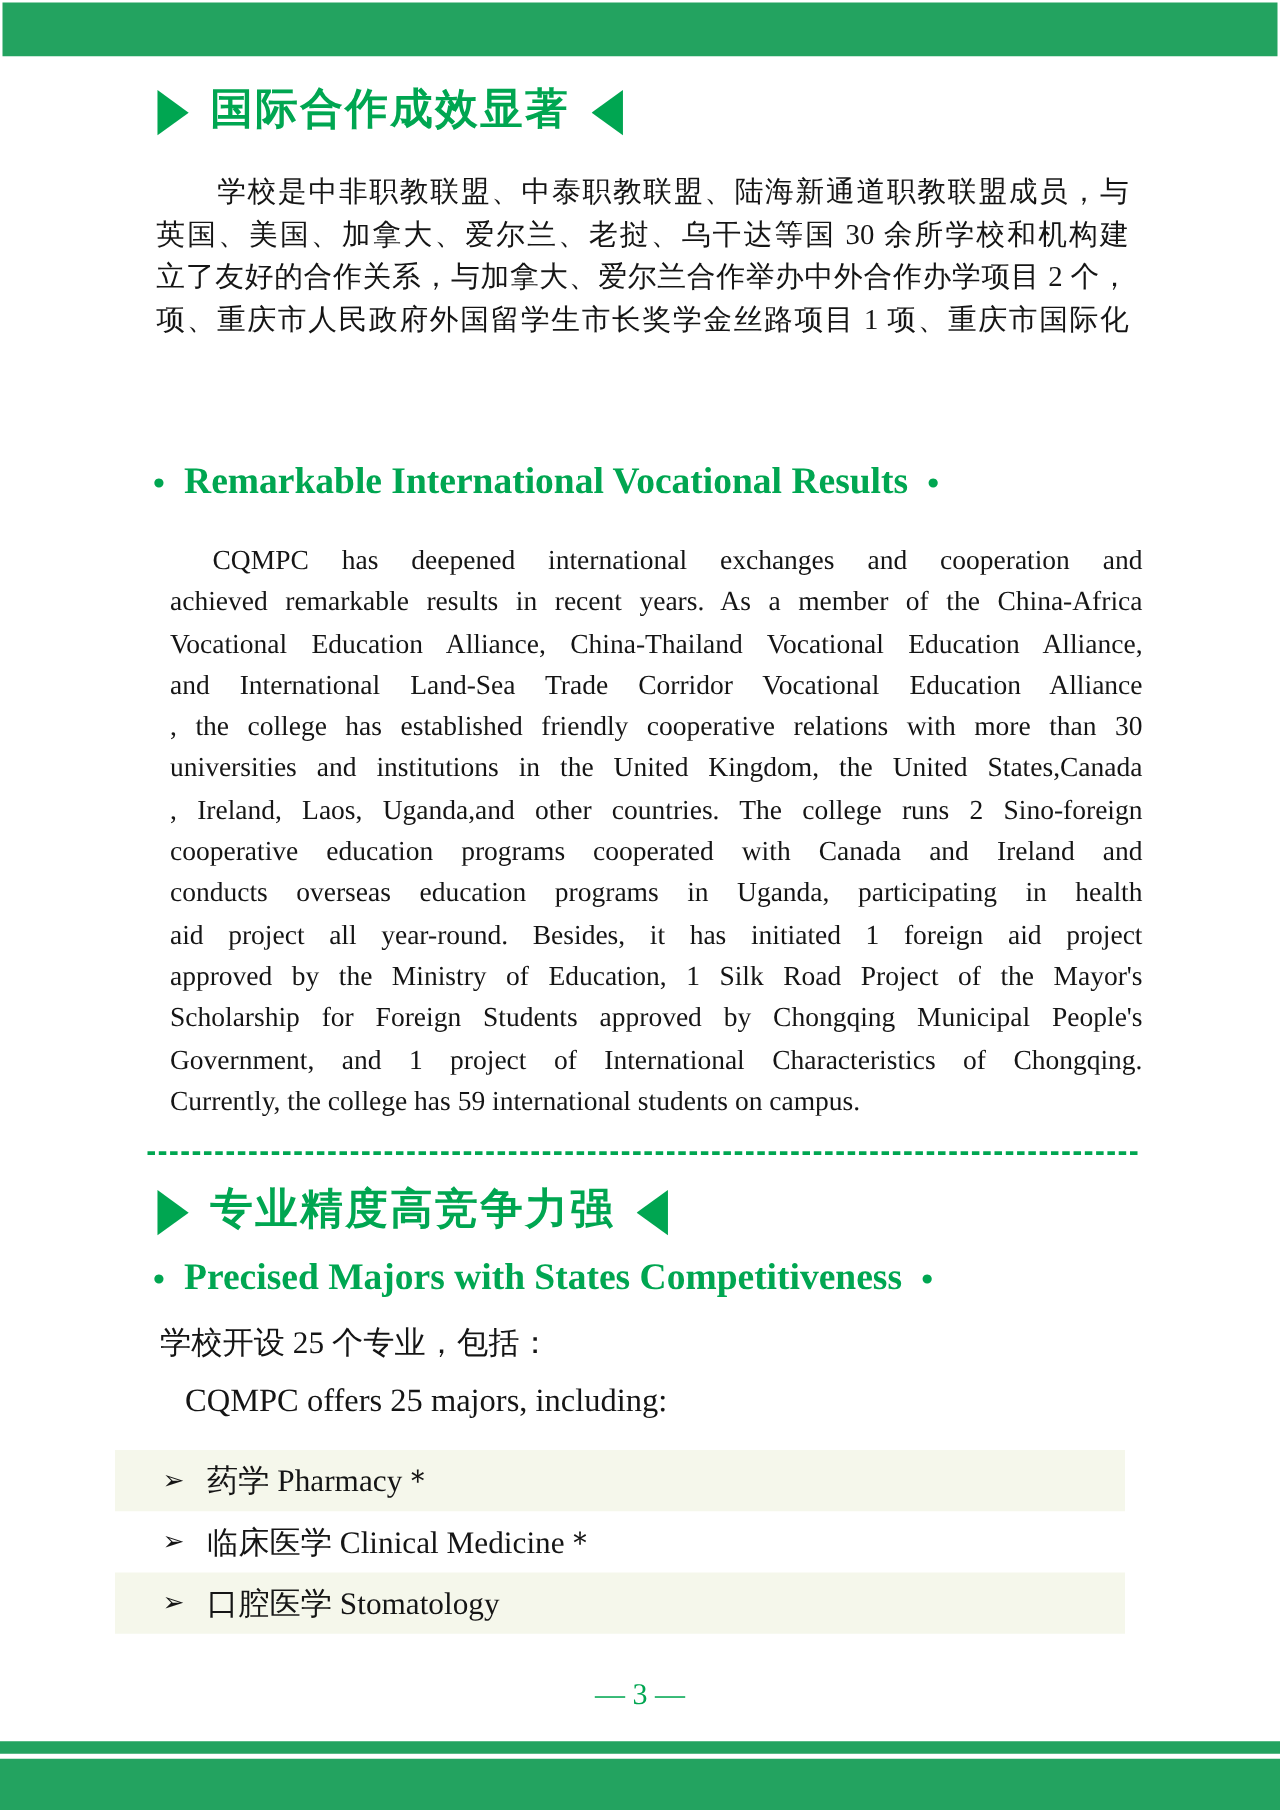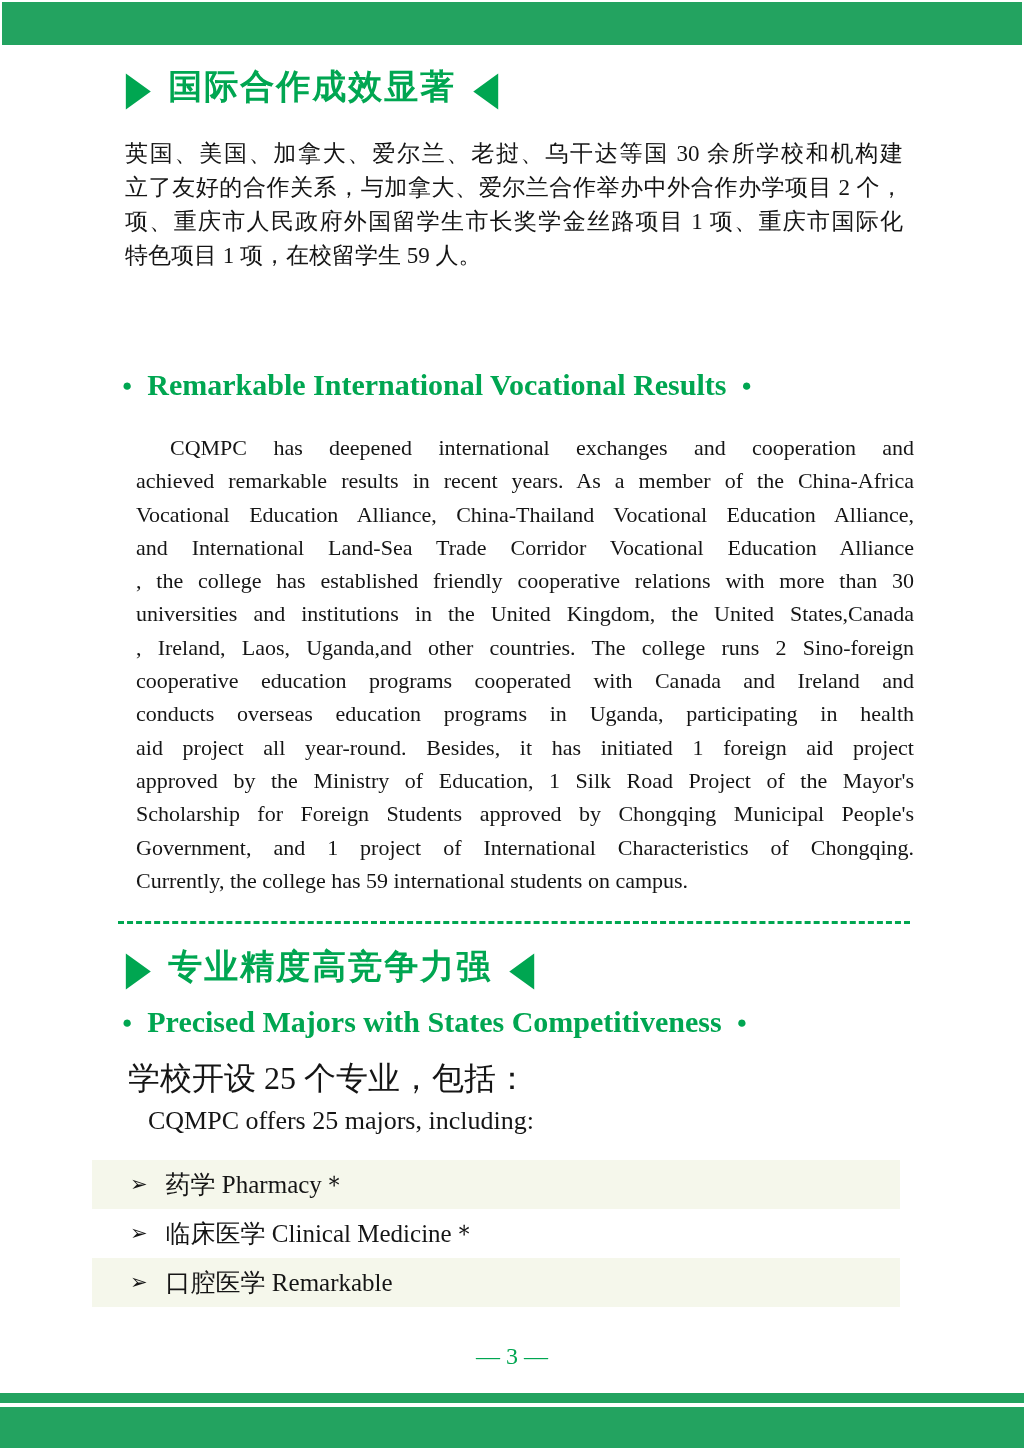--- a/index.html
+++ b/index.html
@@ -38,21 +38,21 @@
   .dot{font-size:17px;line-height:1}
   
   .cn-para{position:absolute;top:137px;left:125px;width:778px;font-size:23px;line-height:34px}
   .en-para{position:absolute;top:431px;left:136px;width:778px;font-size:22px;line-height:33.3px}
   .ln{text-align:justify;text-align-last:justify;white-space:normal}
   .ln.first{text-indent:34px}
   .ln.last{text-align-last:left}
   
   .divider{position:absolute;top:921px;left:118px;width:792px;border-top:3px dashed var(--green)}
   
-  .intro-cn{position:absolute;top:1057px;left:128px;font-size:32px}
+  .intro-cn{position:absolute;top:1057px;left:128px;font-size:25px}
   .intro-en{position:absolute;top:1106px;left:148px;font-size:26px}
   
   .majors{position:absolute;top:1160px;left:92px;width:808px}
   .major-row{height:49px;display:flex;align-items:center;padding-left:38px;font-size:25px}
   .major-row:nth-child(odd){background:var(--beige)}
   .mbullet{font-size:21px;margin-right:18px;line-height:1}
   
   .page-num{position:absolute;top:1343px;left:0;right:0;text-align:center;color:var(--green);font-size:24px}
 </style>
 </head>
@@ -62,24 +62,24 @@
 
   <div class="top-bar"></div>
 
   <div class="sec-title t1">
     <span class="tri">▶</span>
     <span>国际合作成效显著</span>
     <span class="tri">◀</span>
   </div>
 
   <div class="cn-para" id="cn-para">
+      <div class="ln">　　学校是中非职教联盟、中泰职教联盟、陆海新通道职教联盟成员，与</div>
       <div class="ln">英国、美国、加拿大、爱尔兰、老挝、乌干达等国 30 余所学校和机构建</div>
       <div class="ln">立了友好的合作关系，与加拿大、爱尔兰合作举办中外合作办学项目 2 个，</div>
       <div class="ln">项、重庆市人民政府外国留学生市长奖学金丝路项目 1 项、重庆市国际化</div>
-      <div class="ln last">特色项目 1 项，在校留学生 59 人。</div>
     </div>
 
   <div class="en-title et1">
     <span class="dot">●</span>
     <span>Remarkable International Vocational Results</span>
     <span class="dot">●</span>
   </div>
 
   <div class="en-para" id="en-para">
       <div class="ln first">CQMPC has deepened international exchanges and cooperation and</div>
@@ -119,21 +119,21 @@
       <div class="major-row">
         <span class="mbullet">➢</span>
         <span>药学 Pharmacy＊</span>
       </div>
       <div class="major-row">
         <span class="mbullet">➢</span>
         <span>临床医学 Clinical Medicine＊</span>
       </div>
       <div class="major-row">
         <span class="mbullet">➢</span>
-        <span>口腔医学 Remarkable</span>
+        <span>口腔医学 Stomatology</span>
       </div>
     </div>
 
   <div class="page-num">— 3 —</div>
 
   <div class="bottom-thin"></div>
   <div class="bottom-thick"></div>
 
 </div>
 

